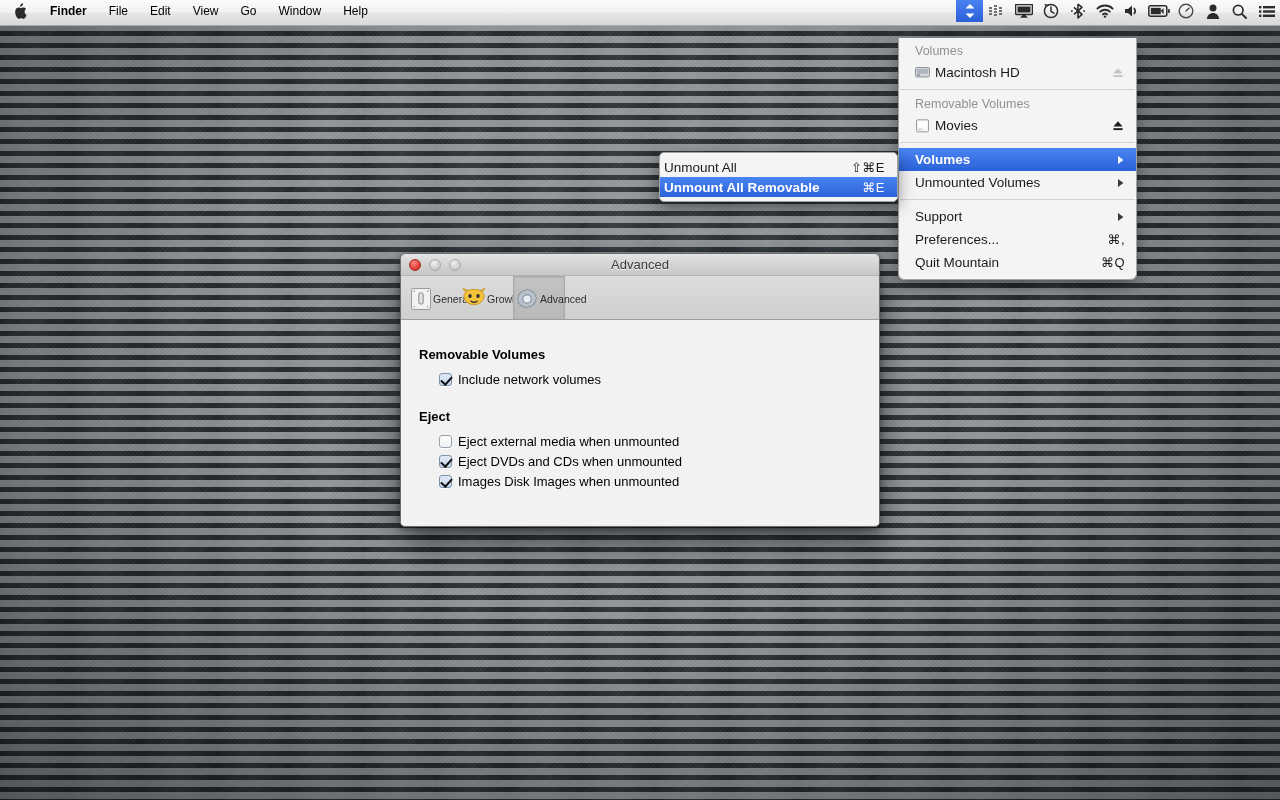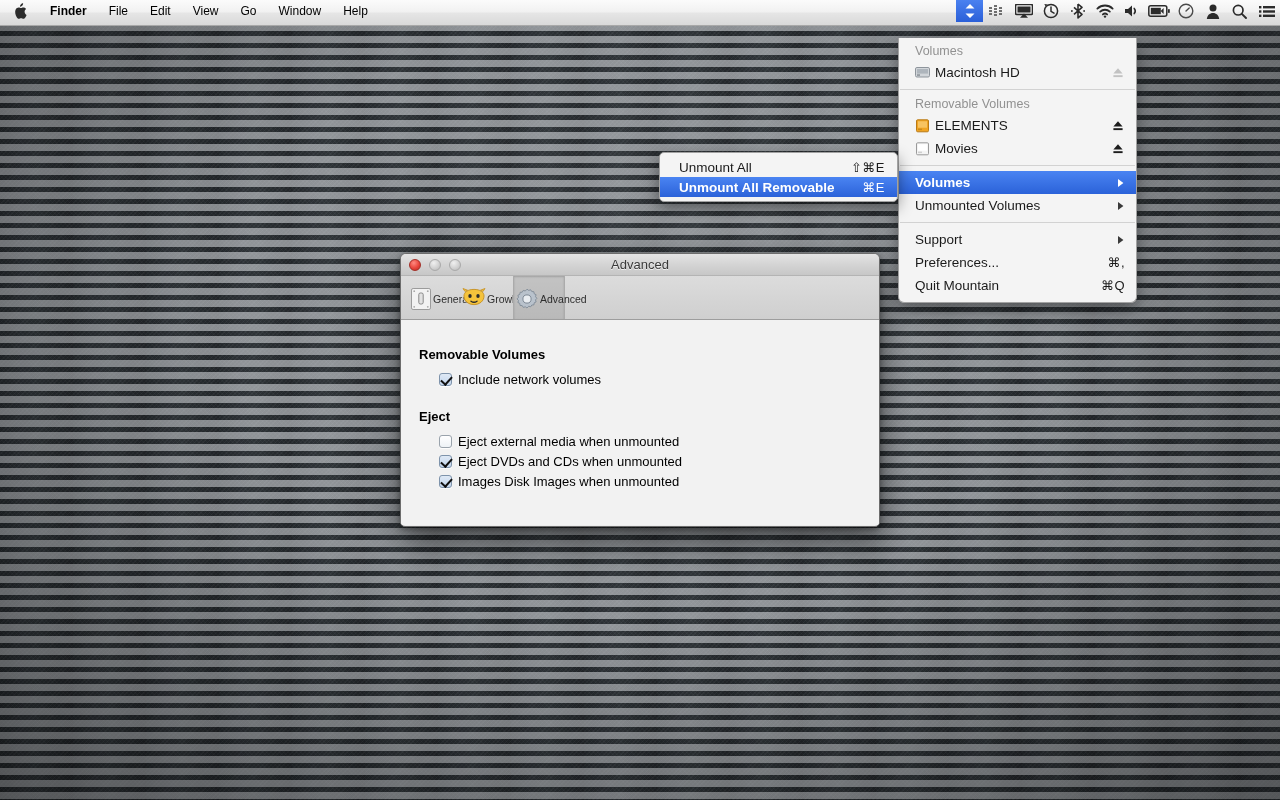--- a/index.html
+++ b/index.html
@@ -113,21 +113,21 @@
   #submenu {
     position: absolute; top: 152px; left: 659px; width: 239px;
     background: #f4f4f4;
     border: 1px solid #a2a2a2;
     border-radius: 5px;
     box-shadow: 0 6px 16px rgba(0,0,0,0.45);
     padding: 4px 0 4px 0;
     font-size: 13.5px; color: #1a1a1a;
     z-index: 460;
   }
-  #submenu .mn-row { padding: 0 12px 0 19px; height: 20px; }
+  #submenu .mn-row { padding: 0 12px 0 4px; height: 20px; }
 
   
   #prefs {
     position: absolute; left: 400px; top: 253px; width: 480px; height: 274px;
     border: 1px solid #6d6d6d;
     border-radius: 6px 6px 5px 5px;
     box-shadow: 0 14px 36px rgba(0,0,0,0.55), 0 2px 6px rgba(0,0,0,0.4);
     overflow: hidden;
     z-index: 300;
     background: #ececec;
@@ -336,36 +336,20 @@
         <path d="M6 1.2 10.6 6.6H1.4z" fill="#c2c2c2"></path>
         <rect x="1.4" y="8.2" width="9.2" height="1.9" fill="#c2c2c2"></rect>
       </svg>
     </span>
   </div>
 
   <div class="mn-sep"></div>
 
   <div class="mn-header">Removable Volumes</div>
 
-  <div class="mn-row">
-    <span class="mn-ico">
-      <svg width="15" height="14" viewBox="0 0 15 14">
-        <rect x="1.5" y="0.8" width="12" height="12" rx="1.2" fill="#f0a423" stroke="#b87916" stroke-width="1"></rect>
-        <rect x="3" y="2.3" width="9" height="6.4" fill="#f7c361"></rect>
-        <rect x="3" y="9.6" width="4" height="1.5" fill="#c98a1c"></rect>
-      </svg>
-    </span>
-    <span class="mn-lbl">ELEMENTS</span>
-    <span class="mn-eject">
-      <svg width="12" height="12" viewBox="0 0 12 12">
-        <path d="M6 1.2 10.6 6.6H1.4z" fill="#1d1d1d"></path>
-        <rect x="1.4" y="8.2" width="9.2" height="1.9" fill="#1d1d1d"></rect>
-      </svg>
-    </span>
-  </div>
 
   <div class="mn-row">
     <span class="mn-ico">
       <svg width="15" height="14" viewBox="0 0 15 14">
         <rect x="1.5" y="0.8" width="12" height="12" rx="1.2" fill="#f4f4f4" stroke="#9a9a9a" stroke-width="1"></rect>
         <rect x="3" y="2.3" width="9" height="6.4" fill="#ffffff"></rect>
         <rect x="3" y="9.6" width="4" height="1.5" fill="#cfcfcf"></rect>
       </svg>
     </span>
     <span class="mn-lbl">Movies</span>

